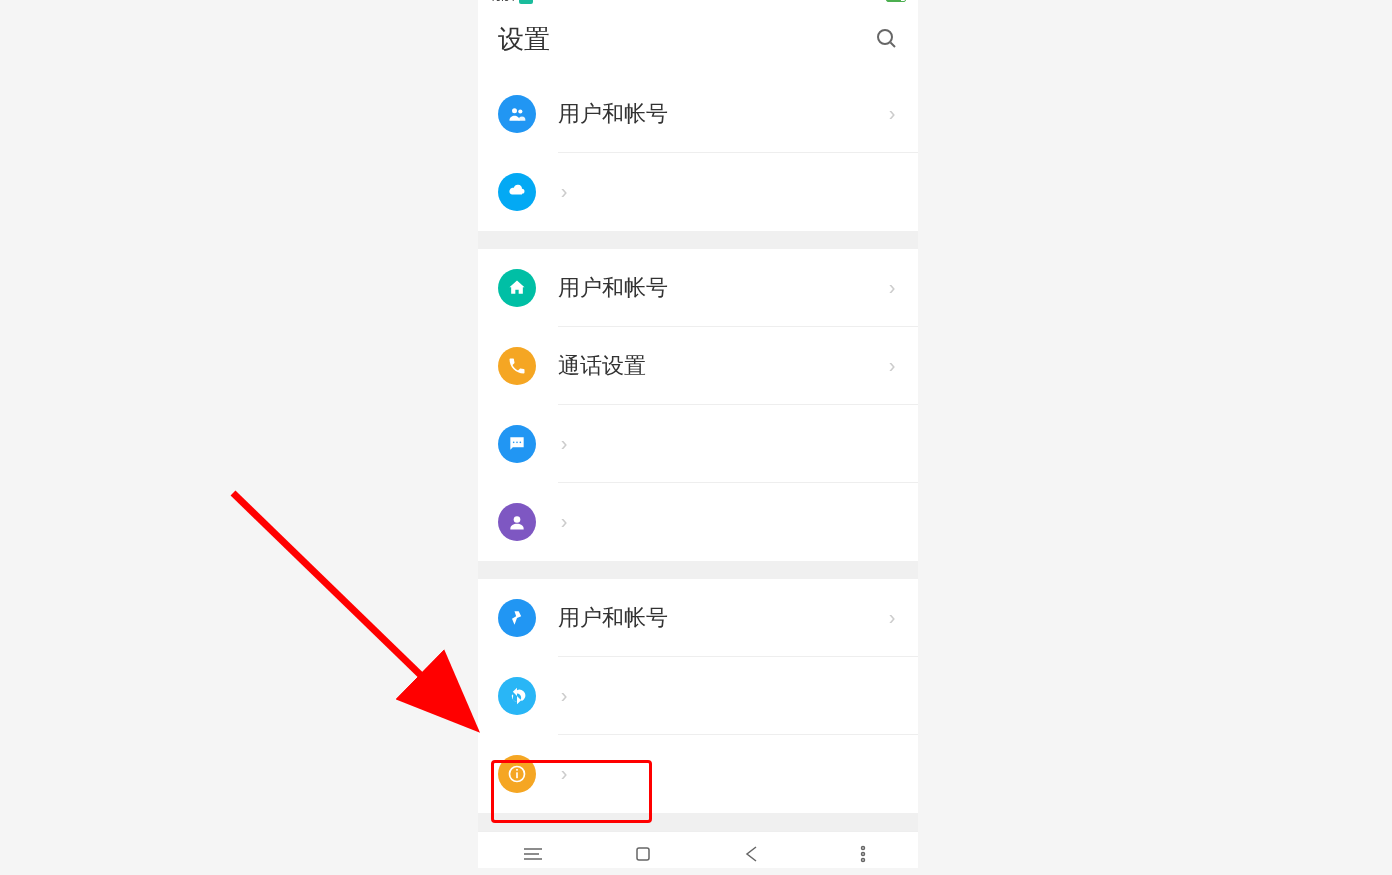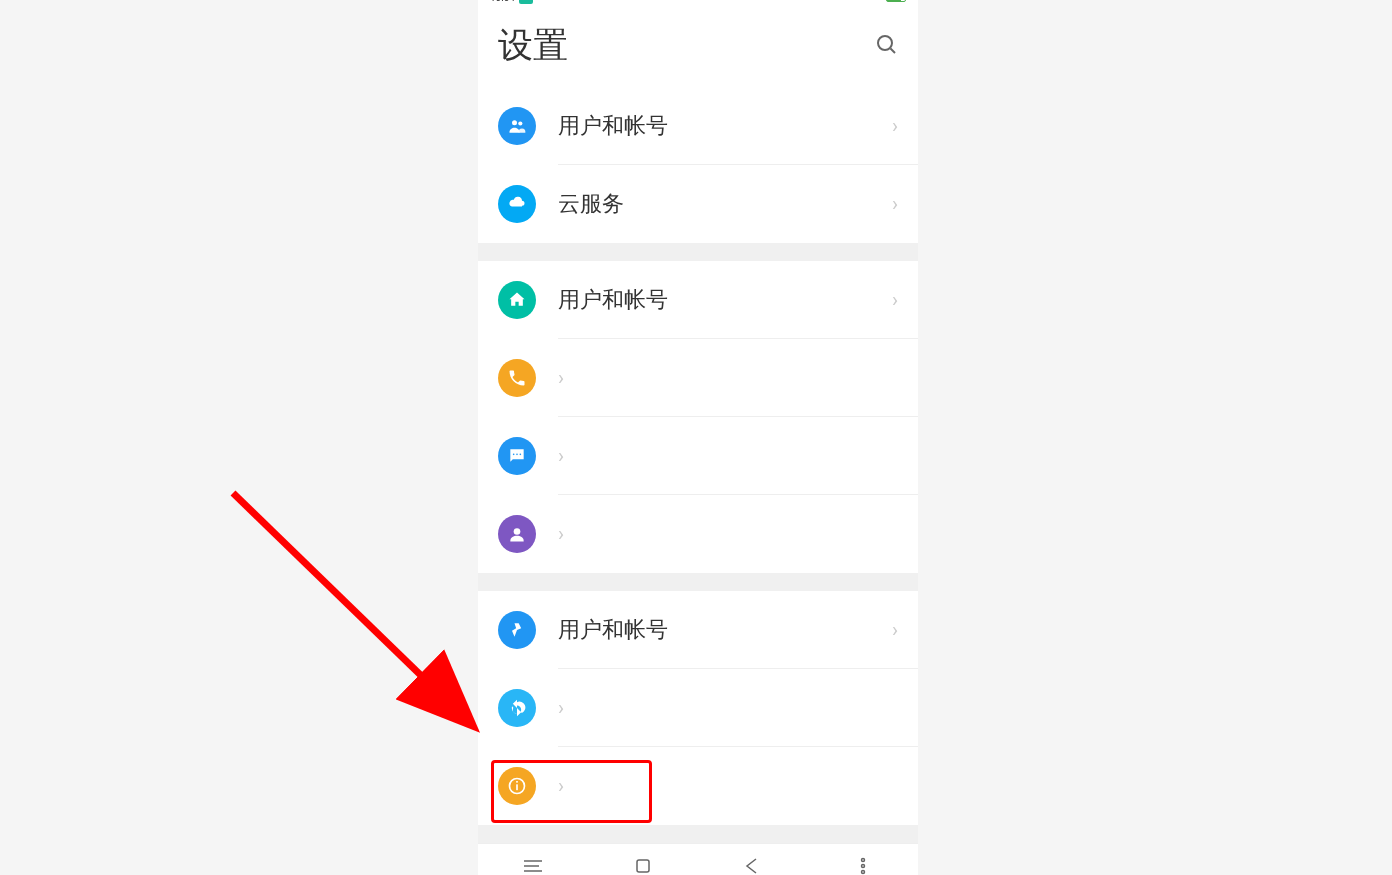--- a/index.html
+++ b/index.html
@@ -66,31 +66,32 @@
       background: #4caf50;
     }
     .header {
       background: #ffffff;
       padding: 18px 20px;
       display: flex;
       justify-content: space-between;
       align-items: center;
     }
     .header-title {
-      font-size: 35px;
+      font-size: 26px;
       color: #333;
       font-weight: 400;
     }
     .search-icon svg {
       width: 24px;
       height: 24px;
     }
     .section {
       background: #ffffff;
       margin-bottom: 18px;
+      font-family: Liberation Mono, monospace;
     }
     .row {
       display: flex;
       align-items: center;
       padding: 20px 20px;
       position: relative;
       cursor: pointer;
     }
     .row:not(:last-child)::after {
       content: "";
@@ -204,41 +205,41 @@
       </div>
       <span class="row-label">用户和帐号</span>
       <span class="chevron">›</span>
     </div>
     <div class="row">
       <div class="row-icon icon-cyan">
         <svg viewBox="0 0 24 24">
             <path d="M18 14a3 3 0 000-6 5 5 0 00-9.8-1A4 4 0 006 15h12z"></path>
           </svg>
       </div>
-      <span class="row-label">云服务</span>
       <span class="chevron">›</span>
     </div>
   </div>
 
   <div class="section">
     <div class="row">
       <div class="row-icon icon-green">
         <svg viewBox="0 0 24 24">
             <path d="M12 3l9 8h-2v8h-5v-5h-4v5H5v-8H3z"></path>
           </svg>
       </div>
       <span class="row-label">用户和帐号</span>
       <span class="chevron">›</span>
     </div>
     <div class="row">
       <div class="row-icon icon-orange">
         <svg viewBox="0 0 24 24">
             <path d="M6.6 10.8c1.4 2.8 3.8 5.2 6.6 6.6l2.2-2.2c.3-.3.7-.4 1-.2 1.1.4 2.3.6 3.6.6.6 0 1 .4 1 1V20c0 .6-.4 1-1 1C10.6 21 3 13.4 3 4c0-.6.4-1 1-1h3.4c.6 0 1 .4 1 1 0 1.3.2 2.5.6 3.6.1.3 0 .7-.2 1L6.6 10.8z"></path>
           </svg>
       </div>
+      <span class="row-label">通话设置</span>
       <span class="chevron">›</span>
     </div>
     <div class="row">
       <div class="row-icon icon-blue">
         <svg viewBox="0 0 24 24">
             <path d="M4 4h16v12H7l-3 3V4z"></path>
             <circle cx="8" cy="10" r="1" fill="#2196f3"></circle>
             <circle cx="12" cy="10" r="1" fill="#2196f3"></circle>
             <circle cx="16" cy="10" r="1" fill="#2196f3"></circle>
           </svg>

